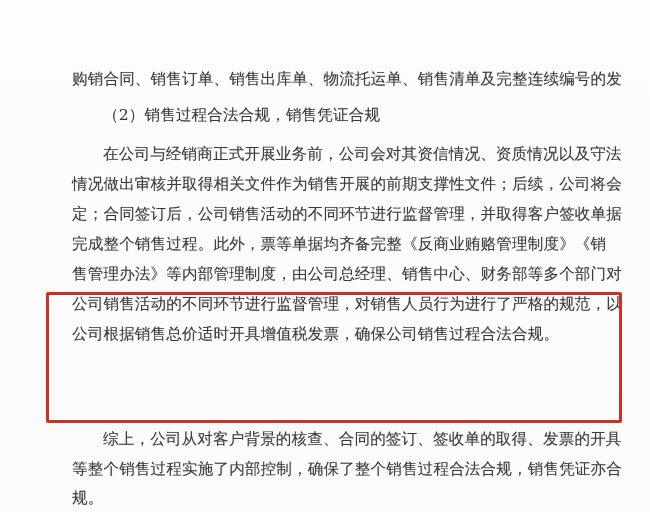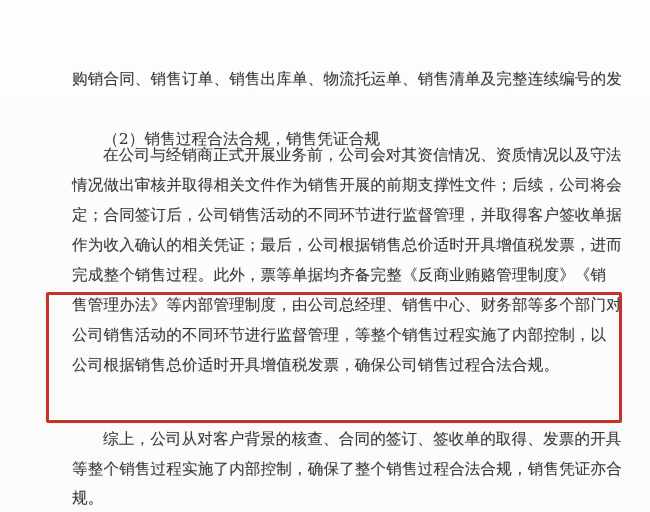--- a/index.html
+++ b/index.html
@@ -23,22 +23,22 @@
     font-size: 15.6px;
     letter-spacing: 0.12px;
   }
   .line {
     white-space: nowrap;
     text-shadow: 0 0 1px rgba(90, 90, 90, 0.35);
   }
   .p1 { top: 20px; margin-top: 44px; }
   .p1 .line { line-height: 31px; }
   .p2 { top: 100px; }
-  .p2 .line { line-height: 30px; margin-top: 24px; }
-  .p3 { top: 140px; }
+  .p2 .line { line-height: 30px; }
+  .p3 { top: 140px; font-family: Liberation Mono, monospace; }
   .p3 .line { line-height: 30px; }
   .p4 { top: 425px; }
   .p4 .line { line-height: 29.5px; }
   .indent-first .line:first-child {
     text-indent: 31px;
   }
   .highlight-box {
     position: absolute;
     left: 46px;
     top: 292px;
@@ -60,24 +60,23 @@
   </div>
 
   <div class="para p2 indent-first">
     <div class="line">（2）销售过程合法合规，销售凭证合规</div>
   </div>
 
   <div class="para p3 indent-first">
     <div class="line">在公司与经销商正式开展业务前，公司会对其资信情况、资质情况以及守法</div>
     <div class="line">情况做出审核并取得相关文件作为销售开展的前期支撑性文件；后续，公司将会</div>
     <div class="line">定；合同签订后，公司销售活动的不同环节进行监督管理，并取得客户签收单据</div>
-    <div class="line">作为收入确认的相关凭证；最后，公司根据销售总价适时开具增值税发票，进而</div>
     <div class="line">完成整个销售过程。此外，票等单据均齐备完整《反商业贿赂管理制度》《销</div>
     <div class="line">售管理办法》等内部管理制度，由公司总经理、销售中心、财务部等多个部门对</div>
-    <div class="line">公司销售活动的不同环节进行监督管理，等整个销售过程实施了内部控制，以</div>
+    <div class="line">公司销售活动的不同环节进行监督管理，对销售人员行为进行了严格的规范，以</div>
     <div class="line">公司根据销售总价适时开具增值税发票，确保公司销售过程合法合规。</div>
   </div>
 
   <div class="para p4 indent-first">
     <div class="line">综上，公司从对客户背景的核查、合同的签订、签收单的取得、发票的开具</div>
     <div class="line">等整个销售过程实施了内部控制，确保了整个销售过程合法合规，销售凭证亦合</div>
     <div class="line">规。</div>
   </div>
 
   <div class="highlight-box"></div>

